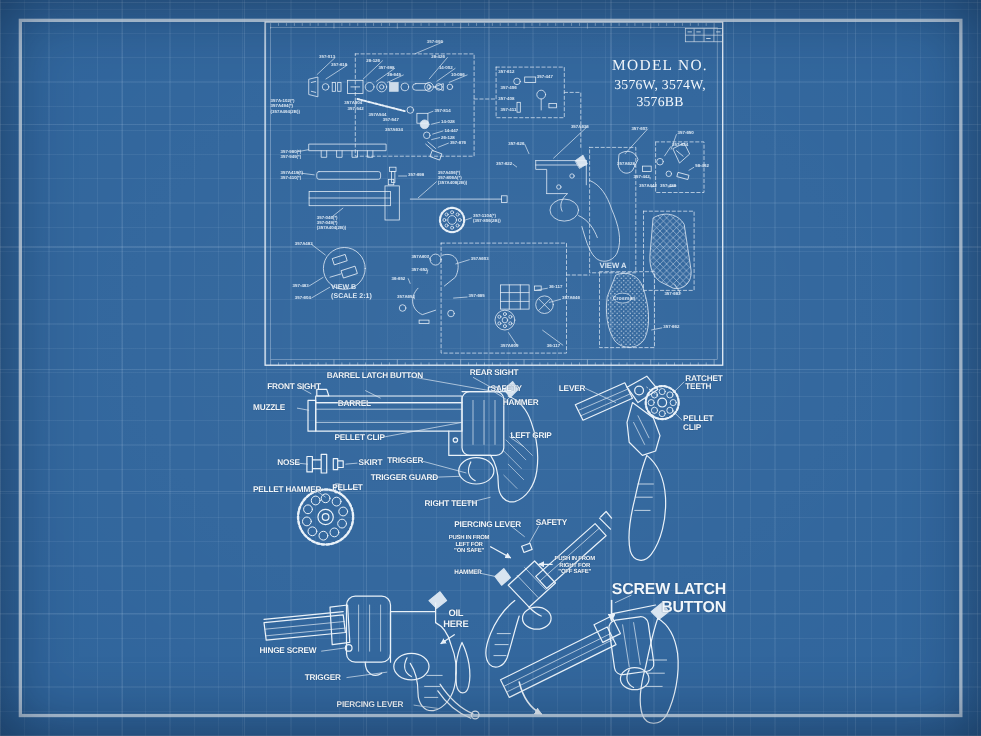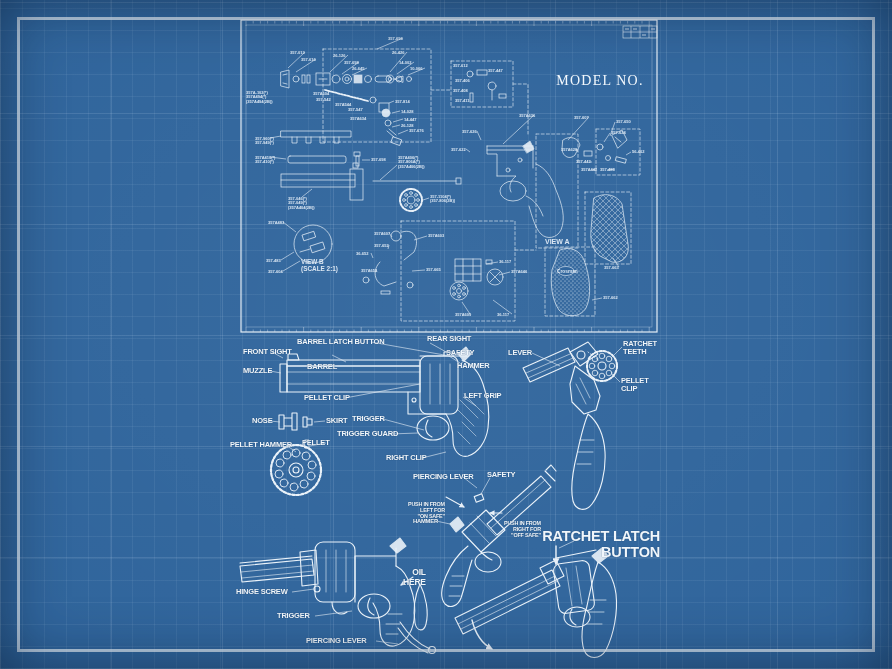--- a/index.html
+++ b/index.html
@@ -12,27 +12,27 @@
       repeating-linear-gradient(0deg, rgba(200,222,242,0.08) 0 1px, transparent 1px 22px),
       repeating-linear-gradient(90deg, rgba(200,222,242,0.08) 0 1px, transparent 1px 22px);
     font-family:"Liberation Sans",sans-serif;}
   #vignette{position:absolute;inset:0;box-shadow:inset 0 0 60px rgba(6,22,44,0.55);pointer-events:none;}
   #frame-line{position:absolute;left:17px;top:17px;right:17px;bottom:17px;
     border:3px solid rgba(224,235,245,0.78);}
   svg{position:absolute;left:0;top:0;}
   .callout{position:absolute;color:#f0f6fb;font-weight:bold;font-size:7.5px;
     letter-spacing:-0.2px;line-height:1.12;white-space:pre;
     text-shadow:0 0 1px rgba(26,60,100,0.9);}
-  .callout.center{text-align:right;margin-top:15px;}
+  .callout.center{text-align:center;}
   .callout.right{text-align:right;}
   .partnum{position:absolute;color:#e3edf7;font-weight:bold;font-size:6.4px;
     line-height:1.15;white-space:pre;transform:scale(0.625);transform-origin:0 0;opacity:0.95;}
   #model-title{position:absolute;left:536px;top:53px;width:128px;text-align:center;
     color:#f3f8fd;font-family:"Liberation Serif",serif;}
-  #model-title .l1{font-size:14px;letter-spacing:1.2px;margin-top:20px;}
+  #model-title .l1{font-size:14px;letter-spacing:1.2px;}
   #model-title .l2{font-size:12.5px;letter-spacing:0.2px;margin-top:1px;}
 </style>
 </head>
 <body>
 
 <div id="stage">
   <div id="frame-line"></div>
 
   <svg id="art" width="892" height="669" viewBox="0 0 892 669">
     <defs>
@@ -477,56 +477,57 @@
         <line x1="615" y1="169" x2="607" y2="170"></line>
         <line x1="477" y1="131" x2="481" y2="140"></line>
         <line x1="466" y1="149" x2="470" y2="152"></line>
         <line x1="619" y1="267" x2="613" y2="258"></line>
         <line x1="602" y1="298" x2="592" y2="300"></line>
       </g>
   </svg>
 
   <div id="model-title">
     <div class="l1">MODEL NO.</div>
+    <div class="l2">3576W, 3574W, 3576BB</div>
   </div>
 
   <div id="labels">
       <div class="callout" style="left: 231px; top: 348px; padding-left: 12px;">FRONT SIGHT</div>
-      <div class="callout" style="left: 243px; top: 367px; text-align: center;">MUZZLE</div>
+      <div class="callout" style="left: 230px; top: 367px; text-align: center;">MUZZLE</div>
       <div class="callout" style="left: 297px; top: 338px;">BARREL LATCH BUTTON</div>
       <div class="callout" style="left: 307px; top: 351px; margin-top: 12px;">BARREL</div>
       <div class="callout" style="left: 427px; top: 335px;">REAR SIGHT</div>
       <div class="callout" style="left: 446px; top: 349px;">SAFETY</div>
       <div class="callout" style="left: 457px; top: 362px;">HAMMER</div>
       <div class="callout" style="left: 304px; top: 394px;">PELLET CLIP</div>
       <div class="callout" style="left: 464px; top: 392px;">LEFT GRIP</div>
       <div class="callout" style="left: 352px; top: 415px;">TRIGGER</div>
       <div class="callout" style="left: 326px; top: 417px;">SKIRT</div>
       <div class="callout" style="left: 252px; top: 417px;">NOSE</div>
       <div class="callout" style="left: 337px; top: 430px;">TRIGGER GUARD</div>
       <div class="callout" style="left: 230px; top: 441px;">PELLET HAMMER</div>
       <div class="callout" style="left: 302px; top: 439px;">PELLET</div>
-      <div class="callout" style="left: 386px; top: 454px;">RIGHT CLIP</div>
+      <div class="callout" style="left: 386px; top: 454px;">RIGHT TEETH</div>
       <div class="callout" style="left: 413px; top: 473px;">PIERCING LEVER</div>
       <div class="callout center" style="left: 408px; top: 486px; font-size: 5.4px;">PUSH IN FROM
 LEFT FOR
 "ON SAFE"</div>
       <div class="callout" style="left: 413px; top: 518px; font-size: 5.8px;">HAMMER</div>
       <div class="callout" style="left: 487px; top: 471px;">SAFETY</div>
       <div class="callout center" style="left: 504px; top: 505px; font-size: 5.4px;">PUSH IN FROM
 RIGHT FOR
 "OFF SAFE"</div>
       <div class="callout" style="left: 508px; top: 349px;">LEVER</div>
       <div class="callout" style="left: 623px; top: 340px;">RATCHET
 TEETH</div>
       <div class="callout" style="left: 621px; top: 377px;">PELLET
 CLIP</div>
       <div class="callout center" style="left: 403px; top: 553px; font-size: 8.5px;">OIL
 HERE</div>
-      <div class="callout right" style="right: 232px; top: 528px; font-size: 14.5px;">RATCHET LATCH
+      <div class="callout right" style="right: 232px; top: 528px; font-size: 14.5px;">SCREW LATCH
 BUTTON</div>
       <div class="callout" style="left: 236px; top: 588px;">HINGE SCREW</div>
       <div class="callout" style="left: 277px; top: 612px;">TRIGGER</div>
       <div class="callout" style="left: 306px; top: 637px;">PIERCING LEVER</div>
       <div class="partnum" style="left: 388px; top: 36px; font-size: 6.4px;">357-696</div>
       <div class="partnum" style="left: 290px; top: 50px; font-size: 6.4px;">357-013</div>
       <div class="partnum" style="left: 301px; top: 57px; font-size: 6.4px;">357-616</div>
       <div class="partnum" style="left: 333px; top: 53px; font-size: 6.4px;">26-126</div>
       <div class="partnum" style="left: 344px; top: 60px; font-size: 6.4px;">357-698</div>
       <div class="partnum" style="left: 352px; top: 66px; font-size: 6.4px;">26-645</div>

